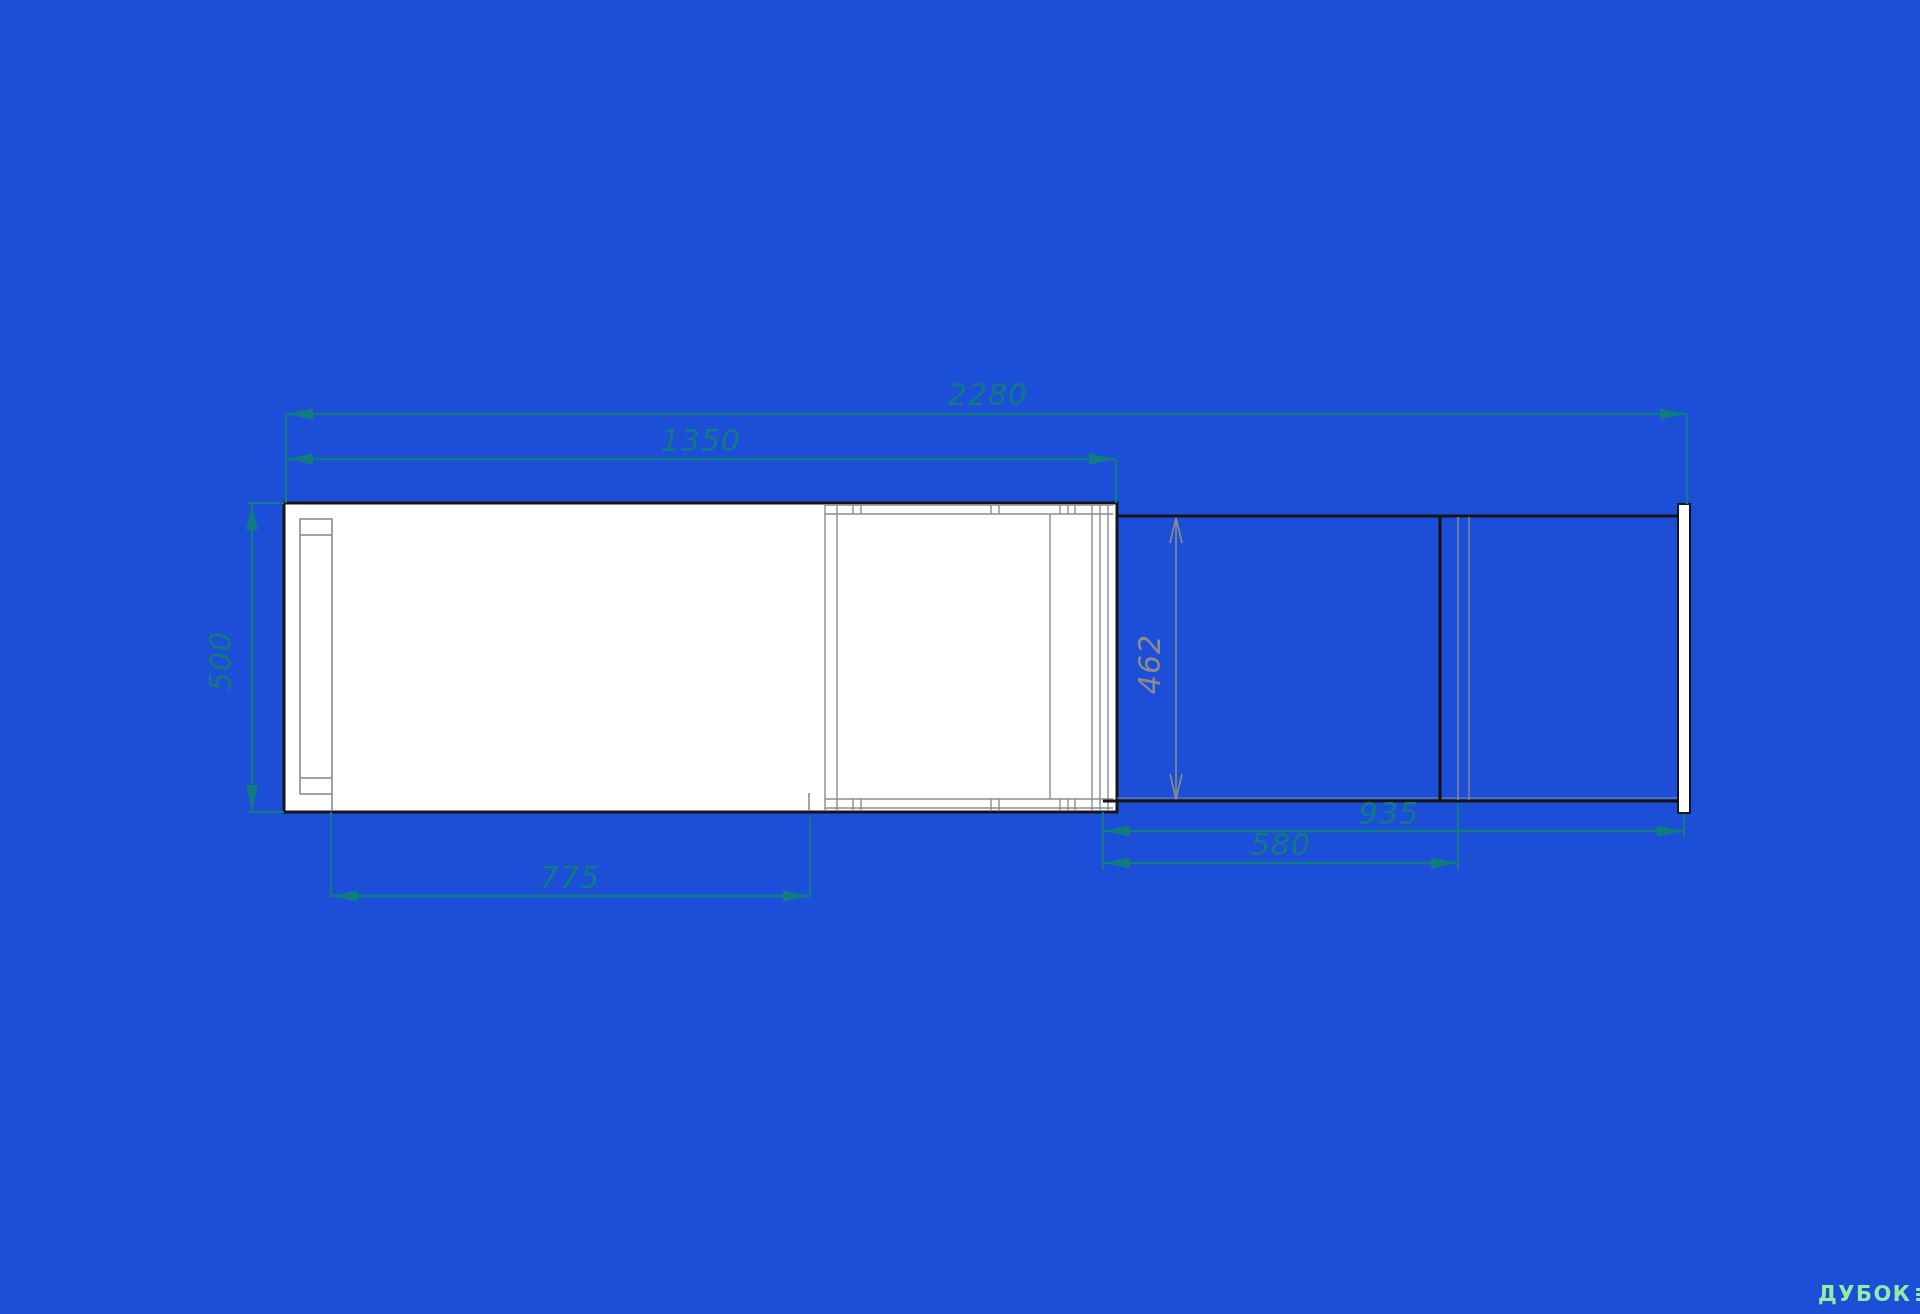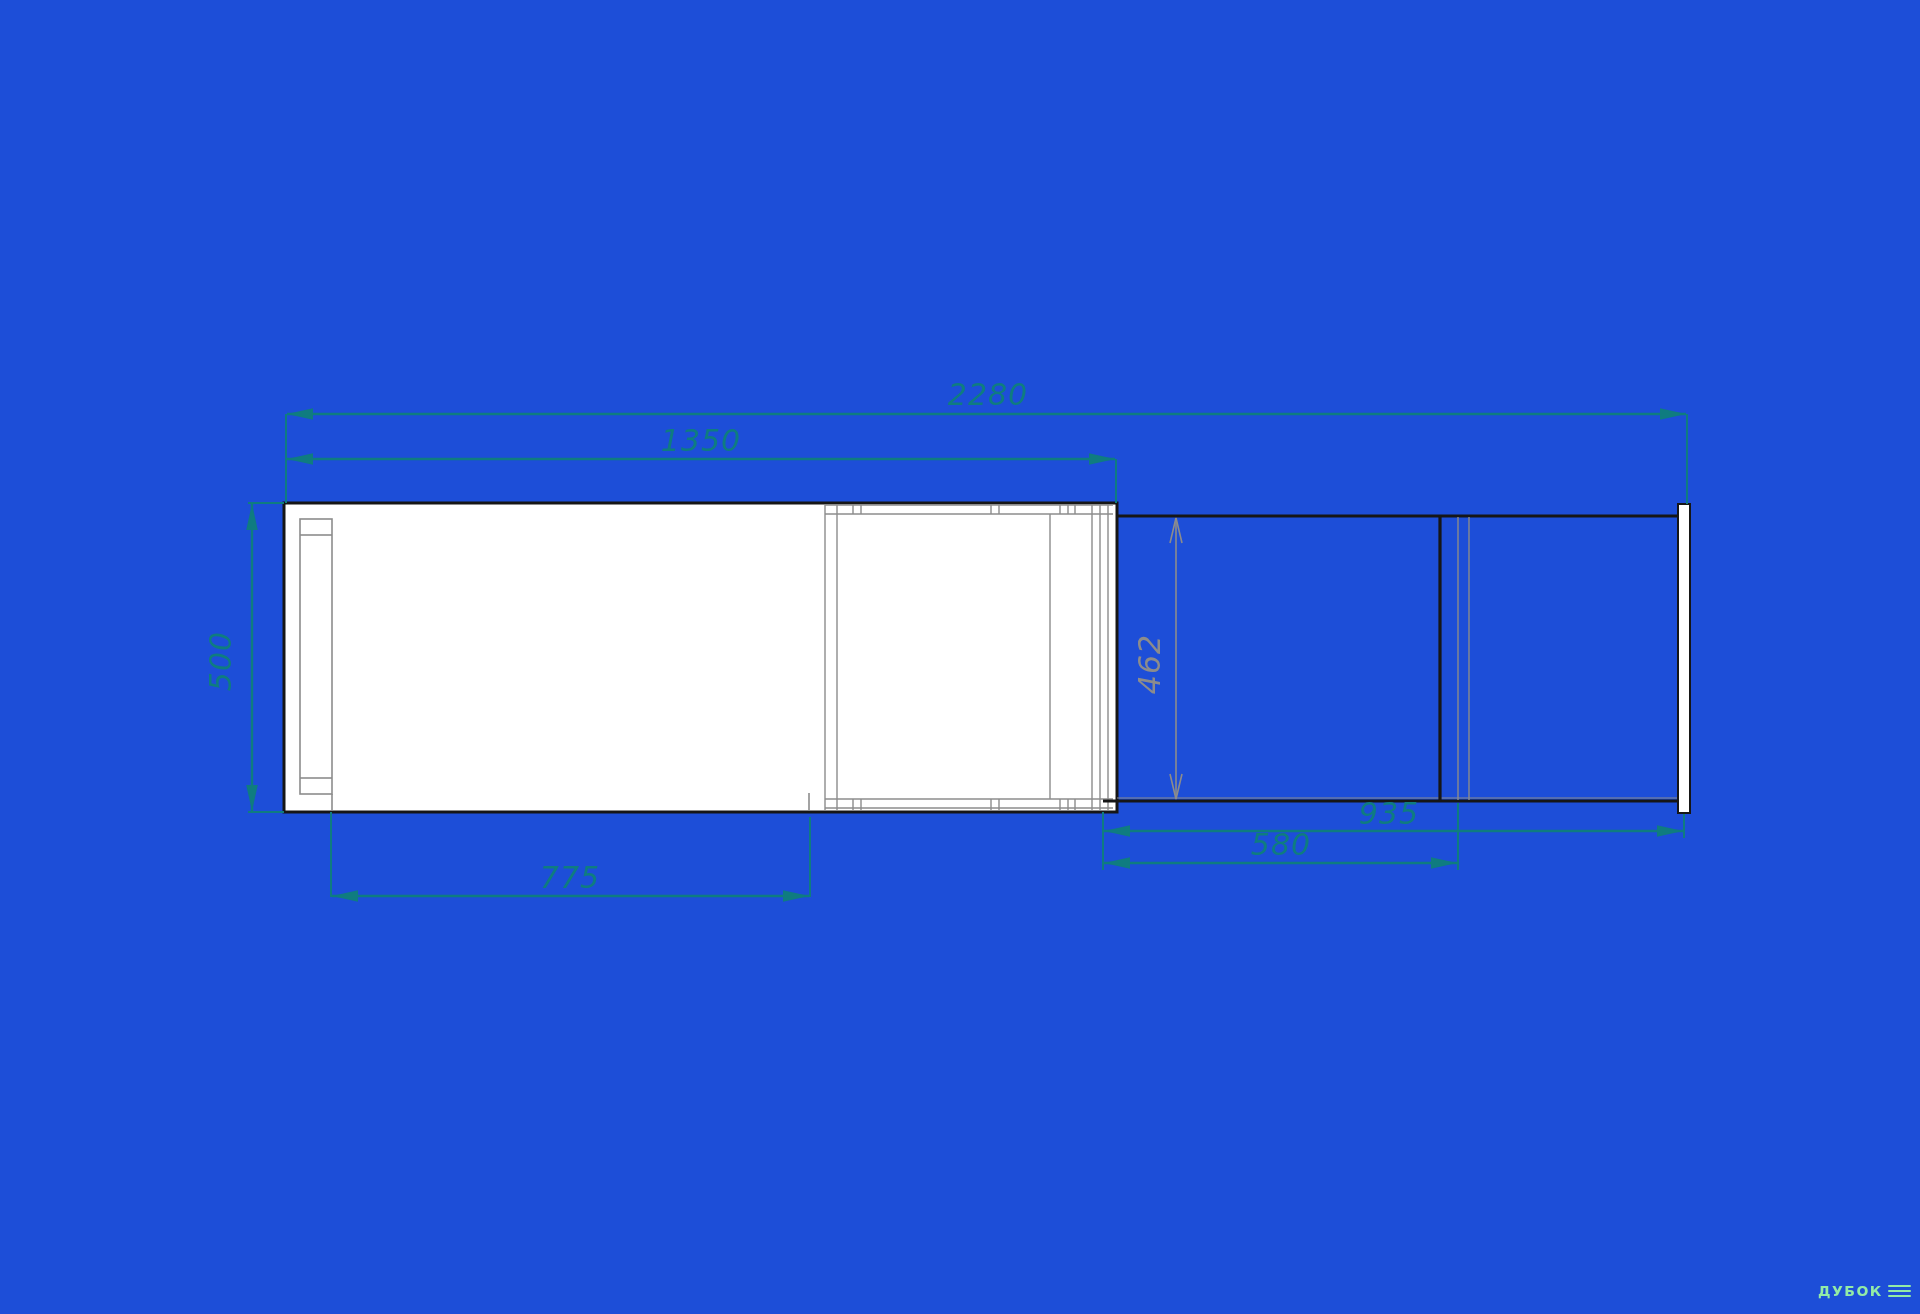--- a/index.html
+++ b/index.html
@@ -18,21 +18,21 @@
     letter-spacing:1px;
   }
   .logo{
     position:absolute;
     left:1818px;top:1284px;
     display:flex;align-items:center;gap:5px;
   }
   .logo-word{
     font-family:"DejaVu Sans", sans-serif;
     font-weight:bold;
-    font-size:14px;
+    font-size:21px;
     letter-spacing:1.5px;
     line-height:1;
   }
   .logo-tagline{display:flex;flex-direction:column;gap:2.5px;}
   .logo-tagline span{display:block;width:23px;height:2.5px;border-radius:1px;}
 </style>
 </head>
 <body>
 
 <div class="canvas">

